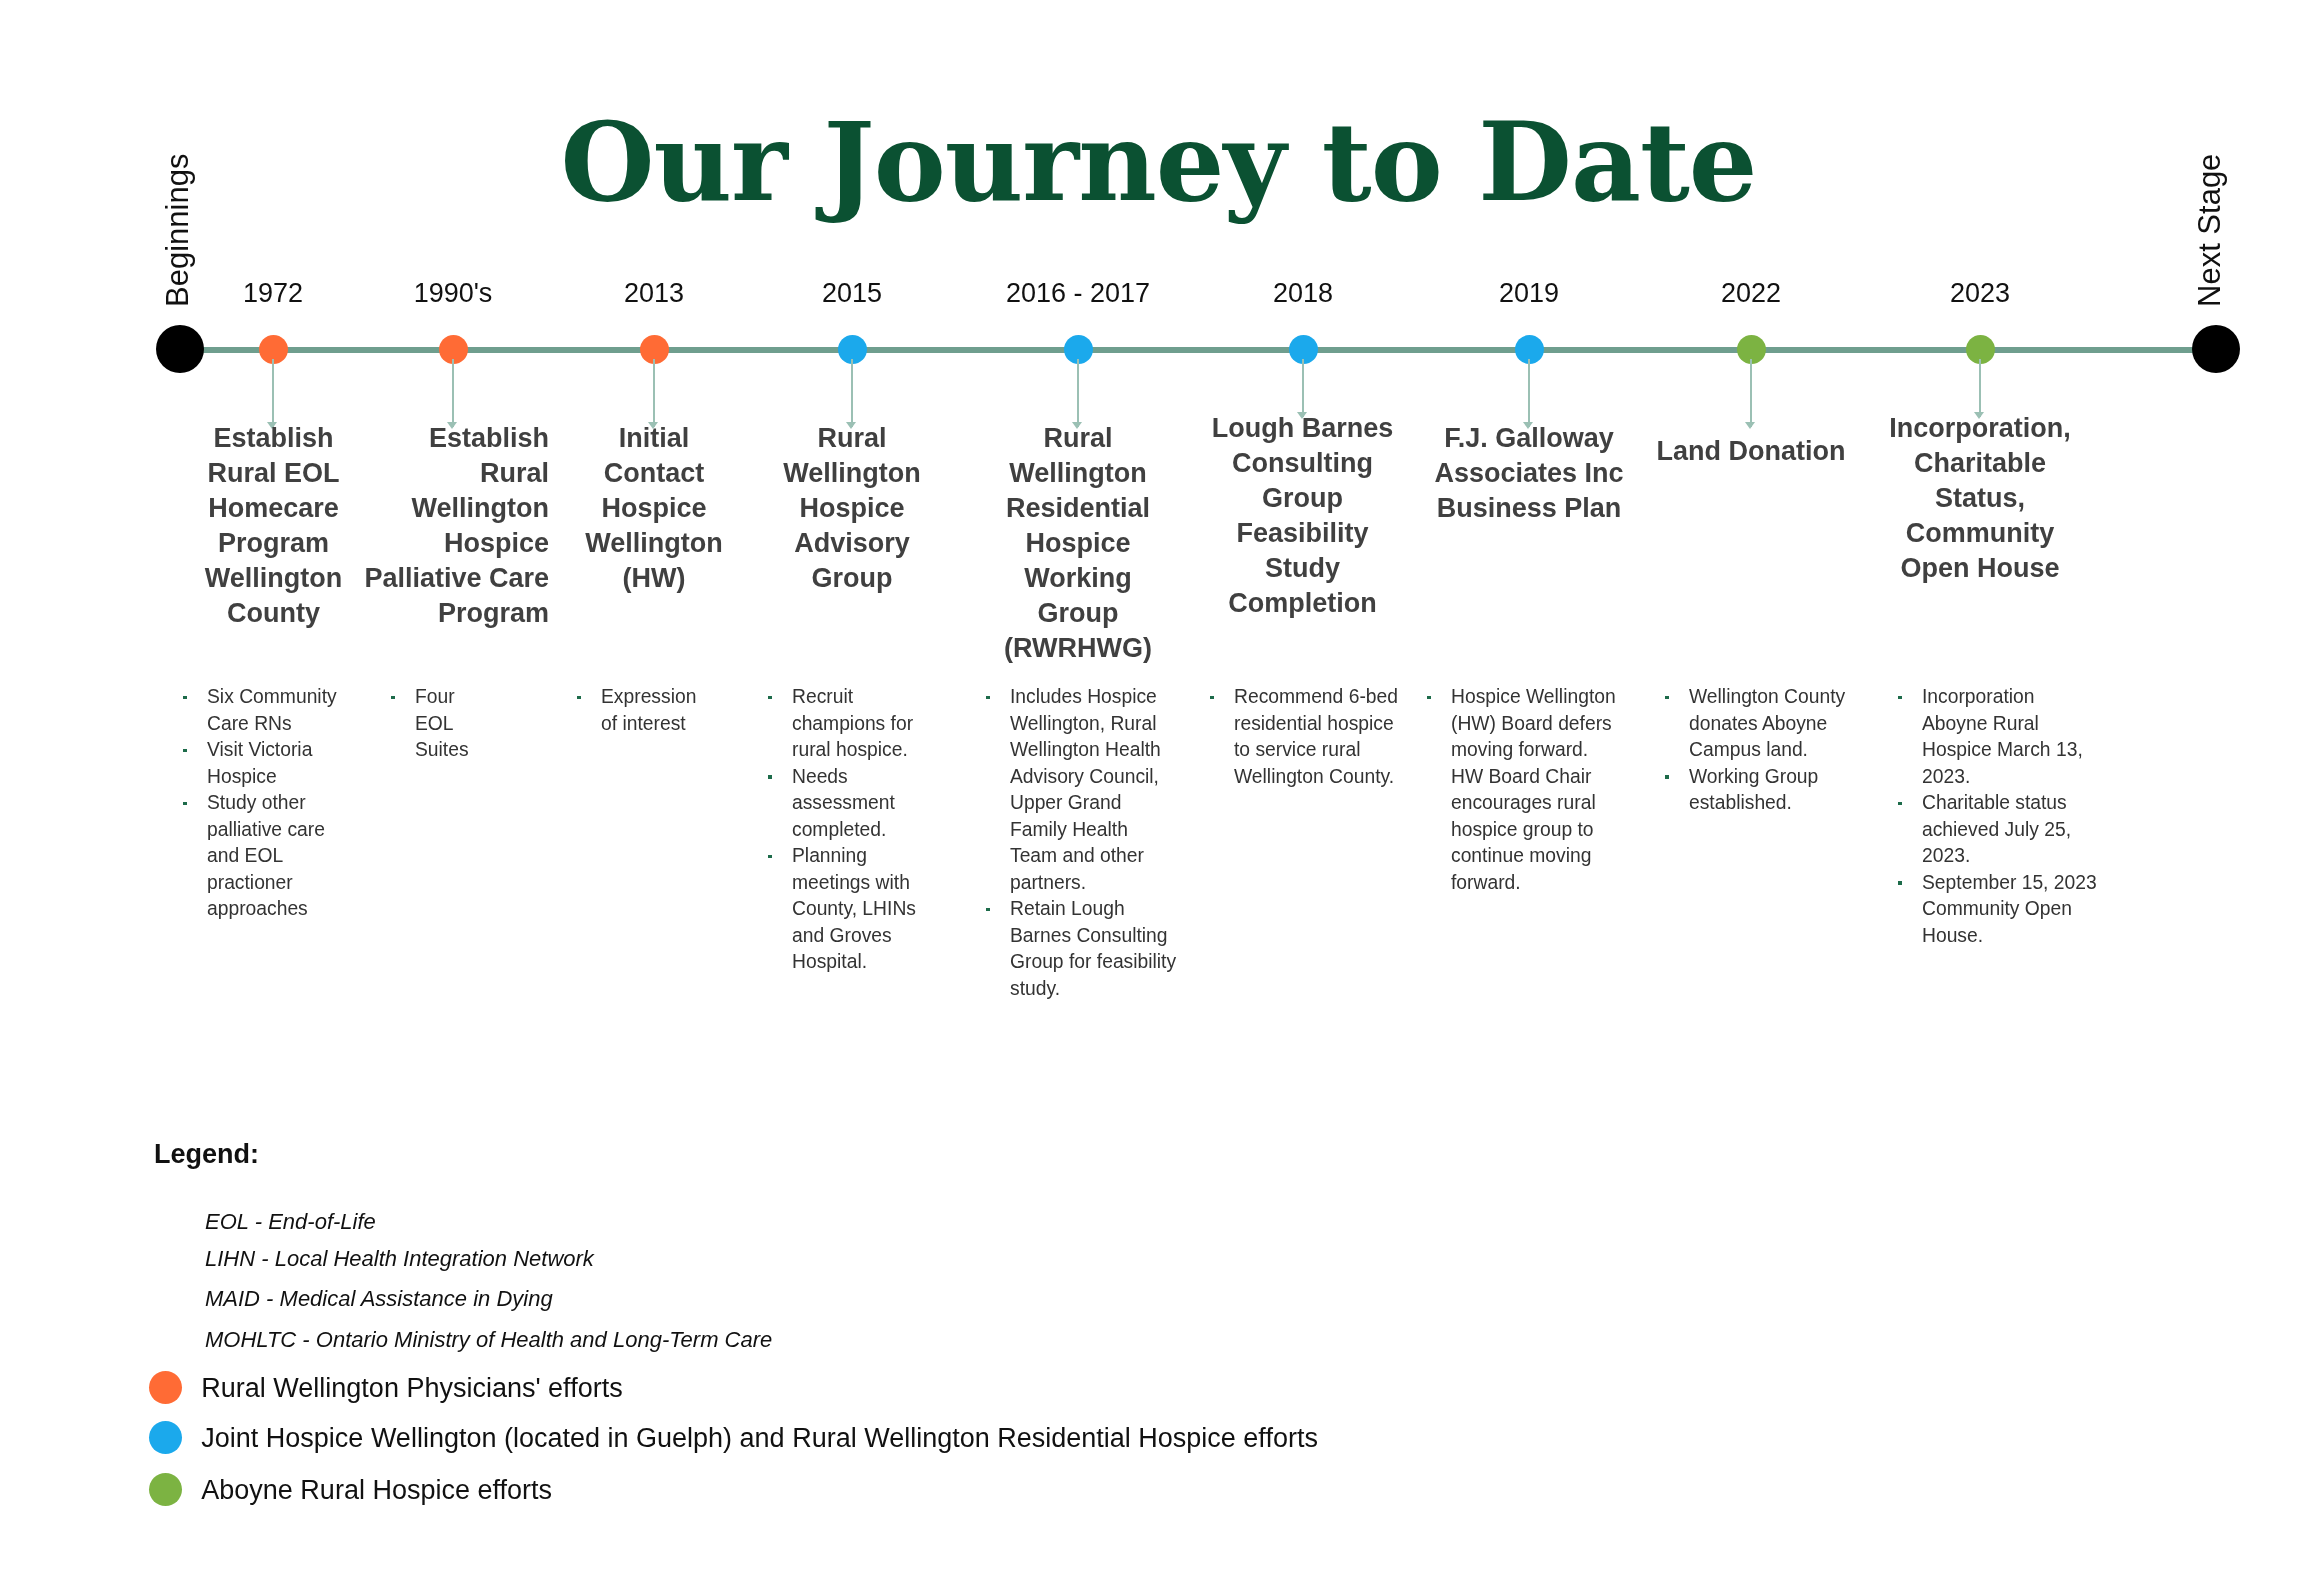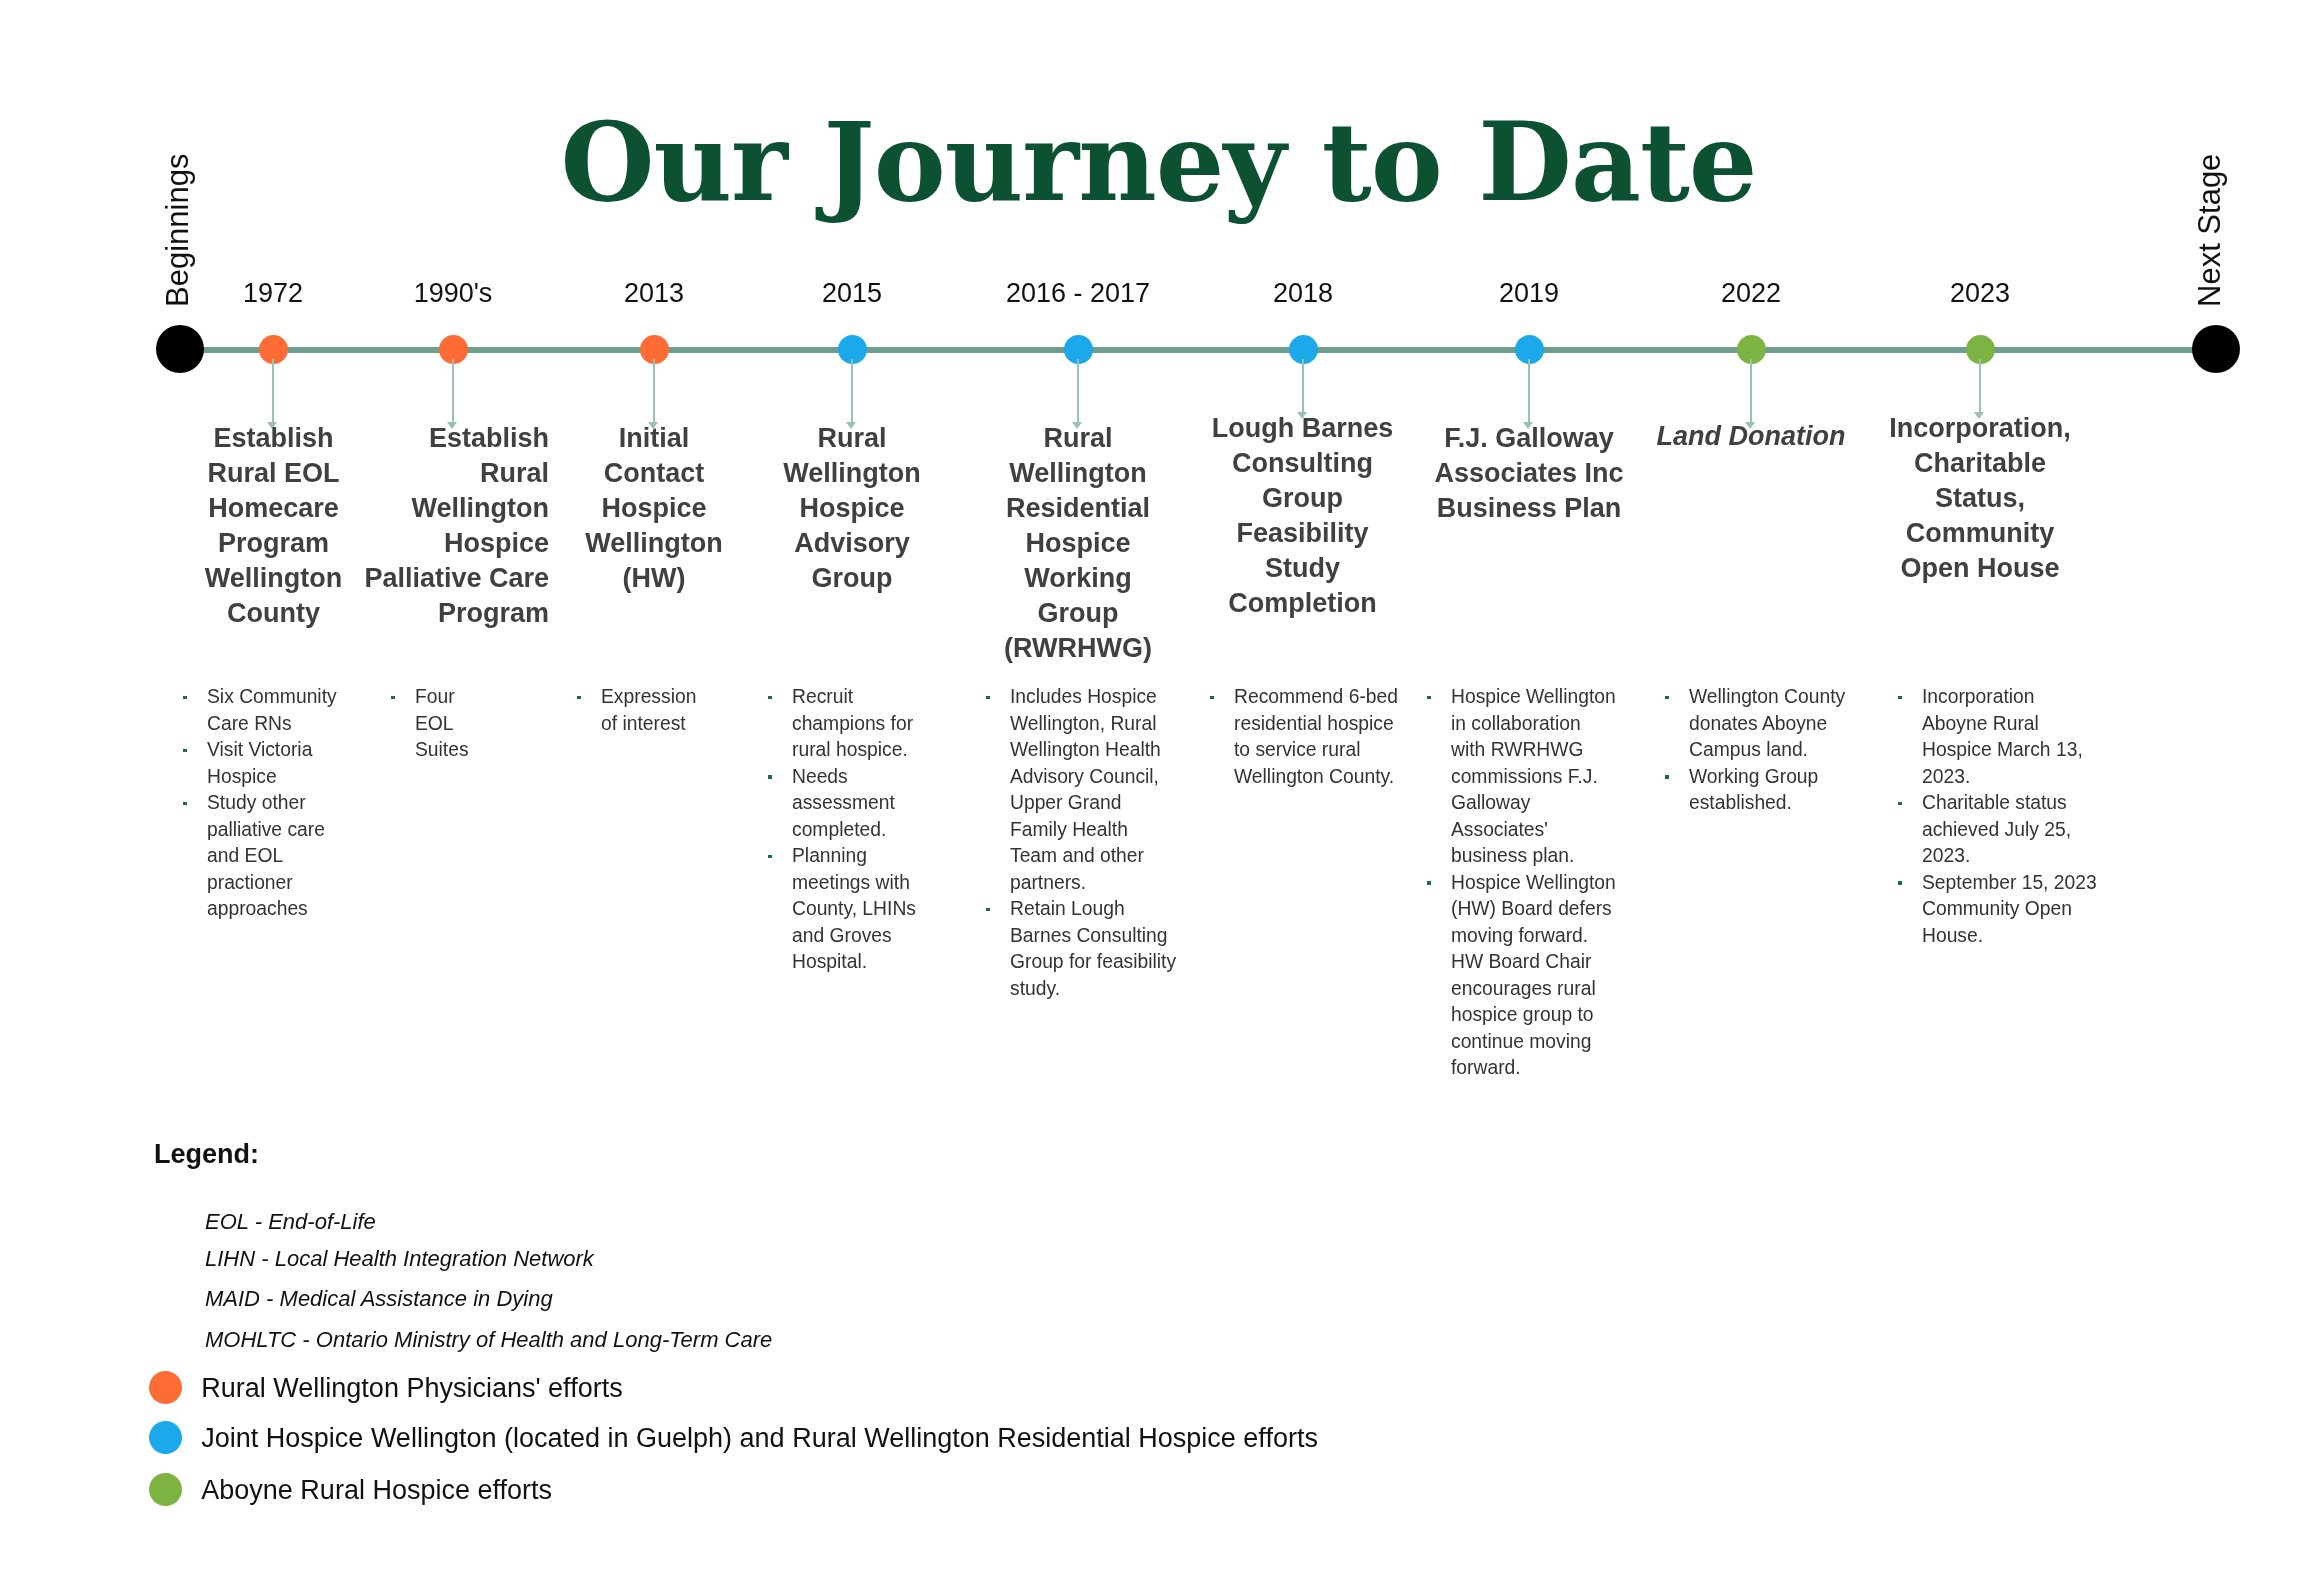--- a/index.html
+++ b/index.html
@@ -79,27 +79,26 @@
     <div class="stem" style="left: 1303px; height: 58px;"></div>
     <div class="heading" style="left: 1303px; top: 411px; width: 193px; margin-left: -97px;">Lough Barnes Consulting Group Feasibility Study Completion</div>
     <ul class="bullets" style="left: 1210px; width: 193px;">
       <li>Recommend 6-bed residential hospice to service rural Wellington County.</li>
     </ul>
     <div class="year" style="left: 1529px;">2019</div>
     <div class="dot" style="left: 1529px; background: rgb(27, 169, 236);"></div>
     <div class="stem" style="left: 1529px; height: 68px;"></div>
     <div class="heading" style="left: 1529px; top: 421px; width: 212px; margin-left: -106px;">F.J. Galloway Associates Inc Business Plan</div>
     <ul class="bullets" style="left: 1427px; width: 193px;">
-      <li>Hospice Wellington in collaboration with RWRHWG commissions F.J. Galloway Associates' business plan.</li>
       <li>Hospice Wellington (HW) Board defers moving forward. HW Board Chair encourages rural hospice group to continue moving forward.</li>
     </ul>
     <div class="year" style="left: 1751px;">2022</div>
     <div class="dot" style="left: 1751px; background: rgb(124, 179, 66);"></div>
     <div class="stem" style="left: 1751px; height: 68px;"></div>
-    <div class="heading" style="left: 1751px; top: 419px; width: 212px; margin-left: -106px; font-style: italic;">Land Donation</div>
+    <div class="heading" style="left: 1751px; top: 434px; width: 212px; margin-left: -106px;">Land Donation</div>
     <ul class="bullets" style="left: 1665px; width: 193px;">
       <li>Wellington County donates Aboyne Campus land.</li>
       <li>Working Group established.</li>
     </ul>
     <div class="year" style="left: 1980px;">2023</div>
     <div class="dot" style="left: 1980px; background: rgb(124, 179, 66);"></div>
     <div class="stem" style="left: 1980px; height: 58px;"></div>
     <div class="heading" style="left: 1980px; top: 411px; width: 212px; margin-left: -106px;">Incorporation, Charitable Status, Community Open House</div>
     <ul class="bullets" style="left: 1898px; width: 203px;">
       <li>Incorporation Aboyne Rural Hospice March 13, 2023.</li>

